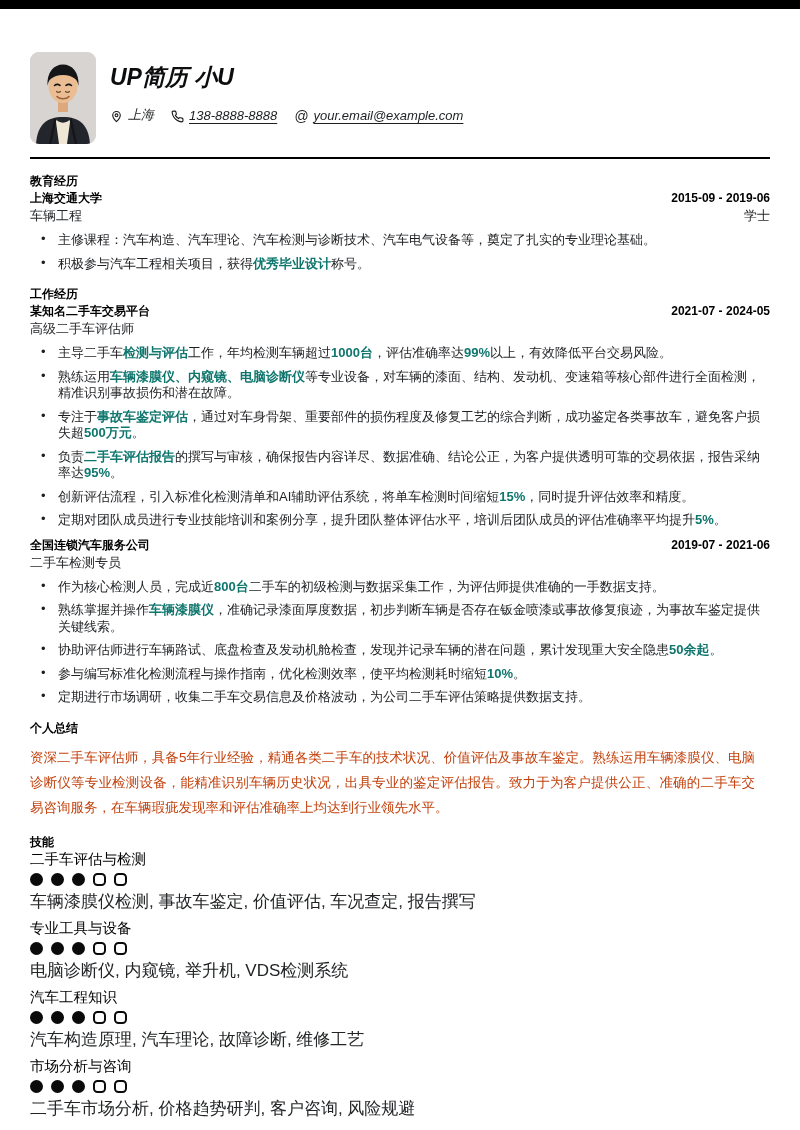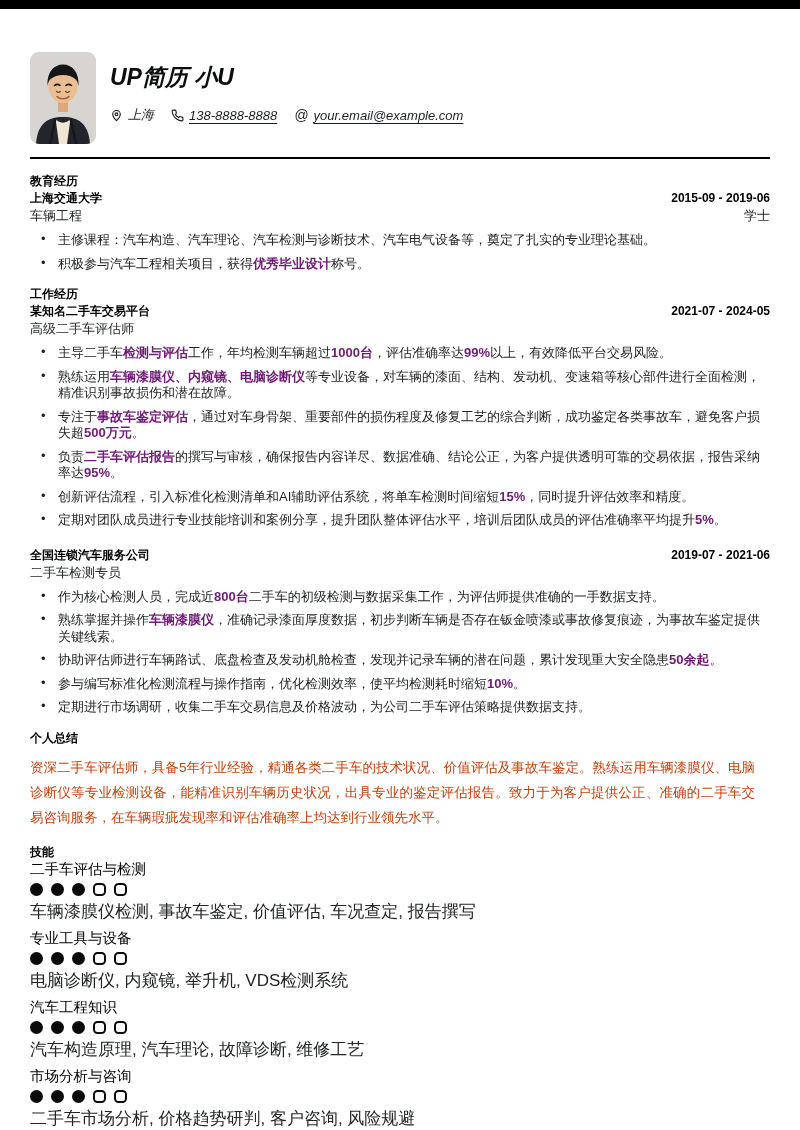--- a/index.html
+++ b/index.html
@@ -9,36 +9,36 @@
     color:#1d1f22;-webkit-font-smoothing:antialiased;
   }
   .topbar{height:9px;background:#000;}
   .page{padding:0 30px;}
   
   .head{display:flex;margin-top:43px;}
   .avatar{width:66px;height:92px;border-radius:9px;overflow:hidden;flex:0 0 auto;background:#d8d4d1;}
   .head-right{margin-left:14px;padding-top:11px;font-style:italic;}
   h1{margin:0;font-size:23px;line-height:28px;font-weight:700;color:#0c0d0e;}
   .contacts{display:flex;align-items:center;margin-top:15px;font-size:13px;color:#222426;}
-  .contact{display:flex;align-items:center;margin-right:17px;}
+  .contact{display:flex;align-items:flex-end;margin-right:17px;}
   .contact .ic{display:inline-flex;margin-right:5px;align-items:center;}
   .contact a,.contact .lnk{color:#1d1f22;text-decoration:underline;text-underline-offset:3px;text-decoration-thickness:1px;cursor:pointer;}
   .at-glyph{font-size:14px;font-weight:500;line-height:13px;}
   .divider{border:none;border-top:2px solid #000;margin:13px 0 0 0;}
   
   section{margin-top:14px;}
   h2{margin:0;font-size:12px;line-height:17px;font-weight:700;color:#000;}
   .entry{margin-top:0;}
-  .entry + .entry{margin-top:18px;}
+  .entry + .entry{margin-top:8px;}
   .entry-head{display:flex;justify-content:space-between;align-items:baseline;font-size:12px;line-height:17px;font-weight:700;color:#000;}
   .entry-sub{display:flex;justify-content:space-between;align-items:baseline;font-size:13px;line-height:17px;color:#26282b;}
   ul.bullets{list-style:none;margin:8px 0 0 0;padding:0;}
   .bullets li{position:relative;padding-left:28px;font-size:13px;line-height:16.5px;margin-bottom:7px;color:#1d1f22;}
   .bullets li::before{content:"•";position:absolute;left:11px;top:-1px;font-size:13px;}
-  b{font-weight:700;color:#701a75;}
+  b{font-weight:700;color:#0f766e;}
   
   .summary p{margin:8px 15px 0 0;font-size:13.5px;line-height:25px;text-align:justify;color:#c2410c;}
   
   .skill-group + .skill-group{margin-top:10px;}
   .skill-name{font-size:14.5px;line-height:17px;font-weight:400;color:#000;}
   .dots{display:flex;gap:8px;margin-top:5px;height:13px;align-items:center;}
   .dot{width:13px;height:13px;box-sizing:border-box;border-radius:50%;background:#0a0a0a;}
   .dot.empty{background:#fff;border:2.5px solid #0a0a0a;border-radius:4.5px;}
   .skill-items{margin-top:8px;font-size:17px;line-height:16px;color:#222426;}
 </style>

